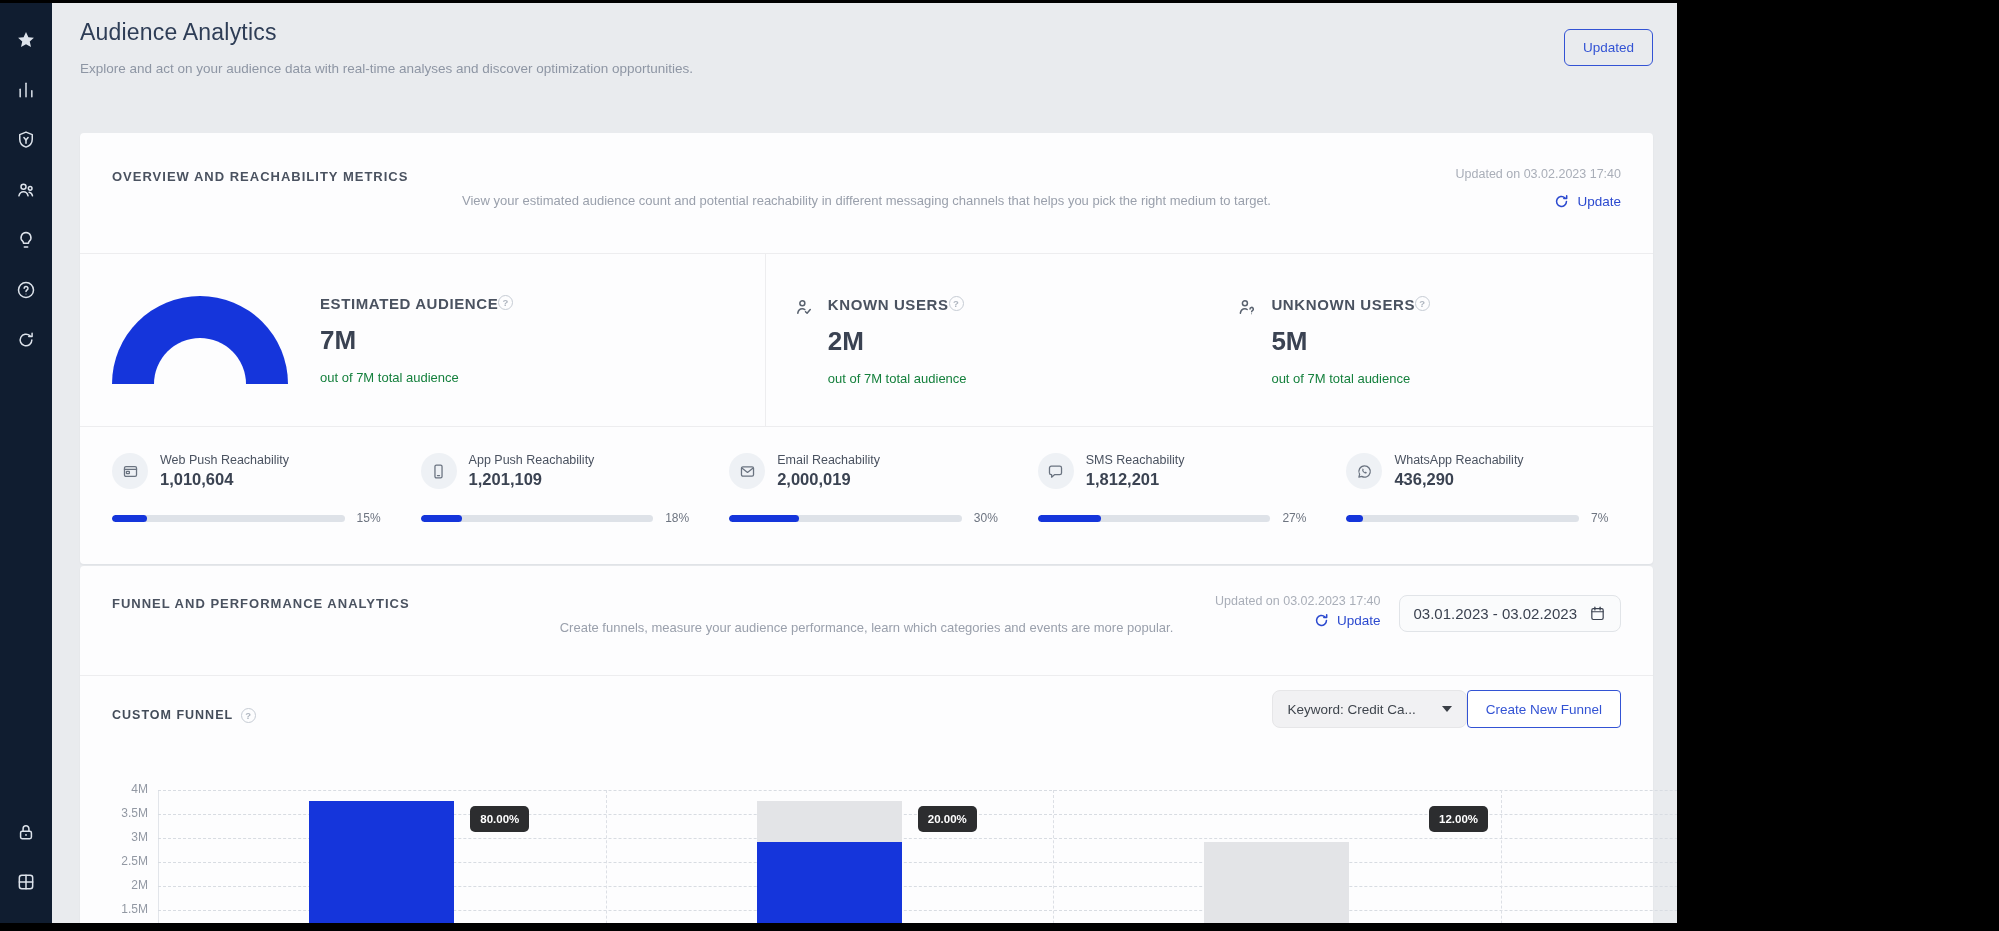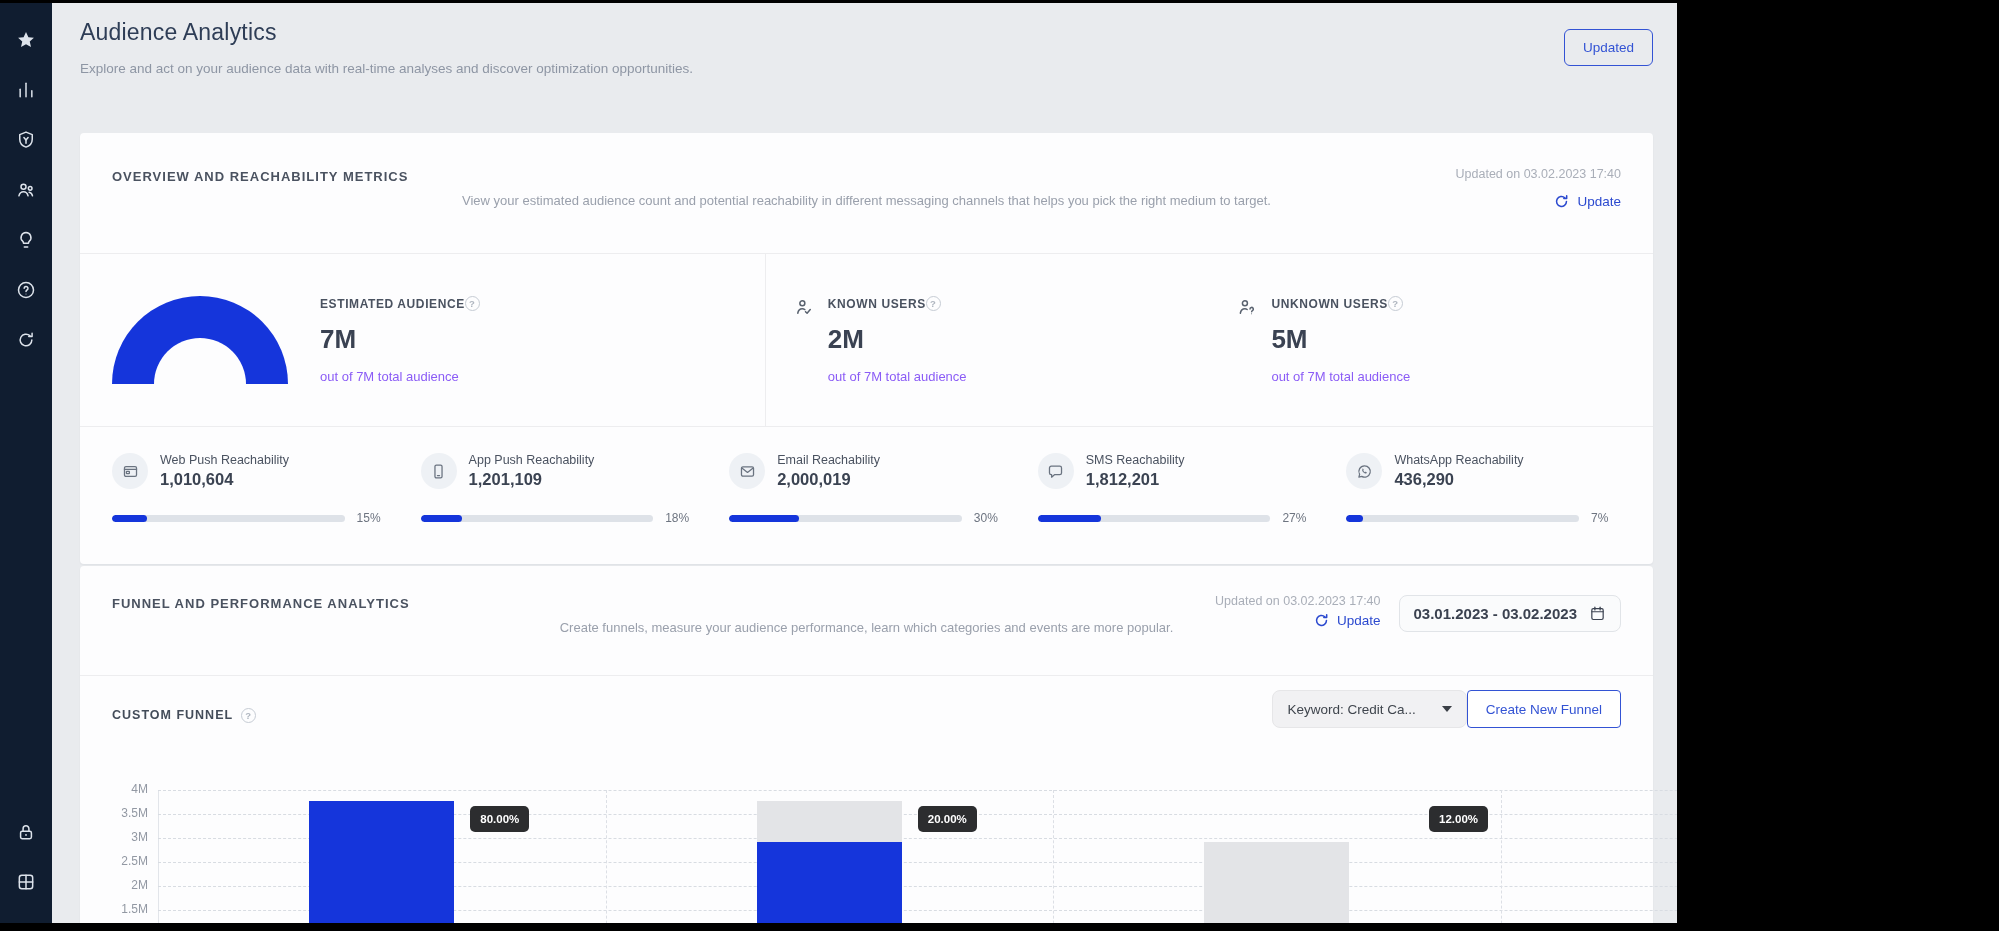--- a/index.html
+++ b/index.html
@@ -32,39 +32,39 @@
   .help-icon { width:15px; height:15px; border:1px solid #c6ccd4; border-radius:50%; color:#aeb5bf; font-size:9.5px; display:inline-flex; align-items:center; justify-content:center; flex-shrink:0; }
   .help-icon::after { content:"?"; }
 
   
   .stats-row { position:absolute; top:121px; left:0; right:0; height:172px; display:flex; }
   .stat-gauge-cell { flex:0 0 43.6%; display:flex; align-items:center; gap:32px; padding-left:32px; border-right:1px solid #ededef; }
   .gauge { position:relative; width:176px; height:88px; background:#1535db; border-radius:176px 176px 0 0; }
   .gauge-hole { position:absolute; left:50%; bottom:0; transform:translateX(-50%); width:92px; height:46px; background:#fdfdfe; border-radius:92px 92px 0 0; }
   .stat-cell { flex:1; display:flex; gap:14px; padding:42px 20px 0 28px; }
   .stat-ic { color:#59626f; margin-top:1px; }
-  .stat-label-row { display:flex; align-items:flex-end; font-size:12px; font-weight:bold; letter-spacing:.6px; color:#4a5260; }
+  .stat-label-row { display:flex; align-items:flex-start; font-size:15px; font-weight:bold; letter-spacing:.6px; color:#4a5260; }
   .stat-value { margin-top:13px; font-size:26px; font-weight:600; color:#3a4252; }
-  .stat-sub { margin-top:14px; font-size:13px; color:#8b5cf6; }
+  .stat-sub { margin-top:14px; font-size:13px; color:#15803d; }
 
   
   .channels-row { position:absolute; top:294px; left:0; right:0; bottom:0; display:flex; padding:26px 32px 0; gap:34px; }
   .channel { flex:1; }
   .chan-head { display:flex; gap:12px; }
   .chan-ic { width:36px; height:36px; border-radius:50%; background:#eef1f5; color:#6a7380; display:flex; align-items:center; justify-content:center; flex-shrink:0; }
   .chan-label { font-size:12.5px; color:#4a5260; }
   .chan-value { margin-top:3px; font-size:16.5px; font-weight:600; color:#3b4352; }
   .progress-row { margin-top:22px; display:flex; align-items:center; gap:12px; }
   .track { flex:1; height:7px; background:#dee2e8; border-radius:4px; overflow:hidden; }
   .fill { height:100%; background:#1535db; border-radius:4px; }
   .pct { font-size:12px; color:#6d7480; width:30px; flex-shrink:0; }
 
   
   .funnel-widgets { position:absolute; right:32px; top:28px; display:flex; align-items:center; gap:18px; }
-  .date-box { display:flex; align-items:center; gap:12px; padding:9px 14px; background:#fafbfc; border:1px solid #e1e4e8; border-radius:8px; font-size:15px; font-weight:700; color:#3b4250; cursor:pointer; }
+  .date-box { display:flex; align-items:center; gap:12px; padding:9px 14px; background:#fafbfc; border:1px solid #e1e4e8; border-radius:8px; font-size:15px; font-weight:400; color:#3b4250; cursor:pointer; }
   .controls-row { position:absolute; left:32px; right:32px; top:124px; display:flex; align-items:center; }
   .custom-funnel-title { display:flex; align-items:center; gap:8px; font-size:12.5px; font-weight:bold; letter-spacing:1px; color:#434c59; margin-top:12px; }
   .right-controls { margin-left:auto; display:flex; }
   .dropdown { display:flex; align-items:center; gap:26px; padding:10px 14px; background:#f1f1f3; border:1px solid #e6e6e8; border-radius:8px; font-size:13.5px; color:#3f454d; cursor:pointer; }
   .caret { width:0; height:0; border:5px solid transparent; border-top:6px solid #3a3f46; margin-top:5px; }
   .create-btn { padding:10px 18px; font-size:13.5px; color:#3353d4; background:#fff; border:1.5px solid #3353d4; border-radius:4px; cursor:pointer; font-family:inherit; }
 
   
   .plot { position:absolute; left:16px; right:24px; top:194px; height:560px; }
   .gl { position:absolute; height:0; border-top:1px dashed #d8dce2; }

